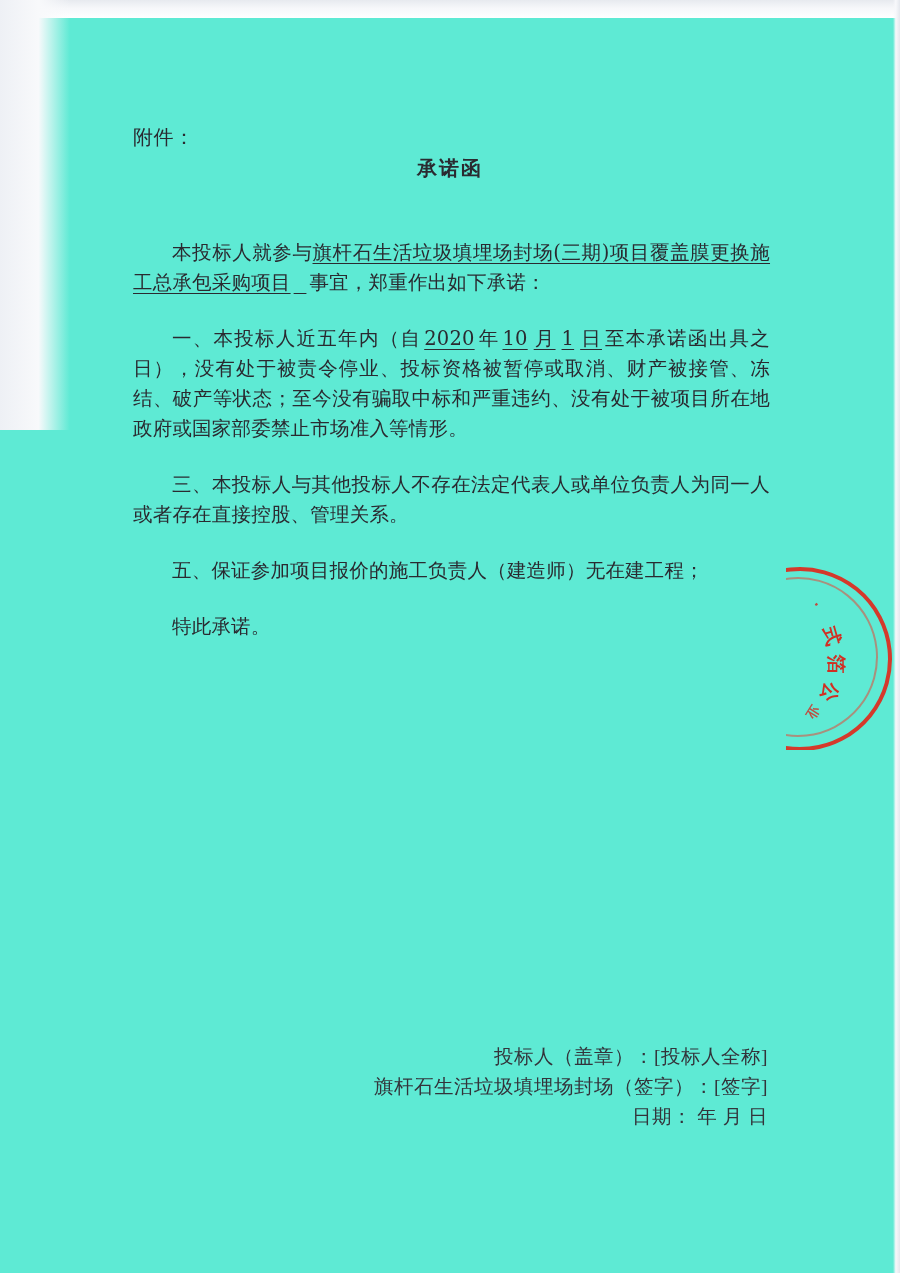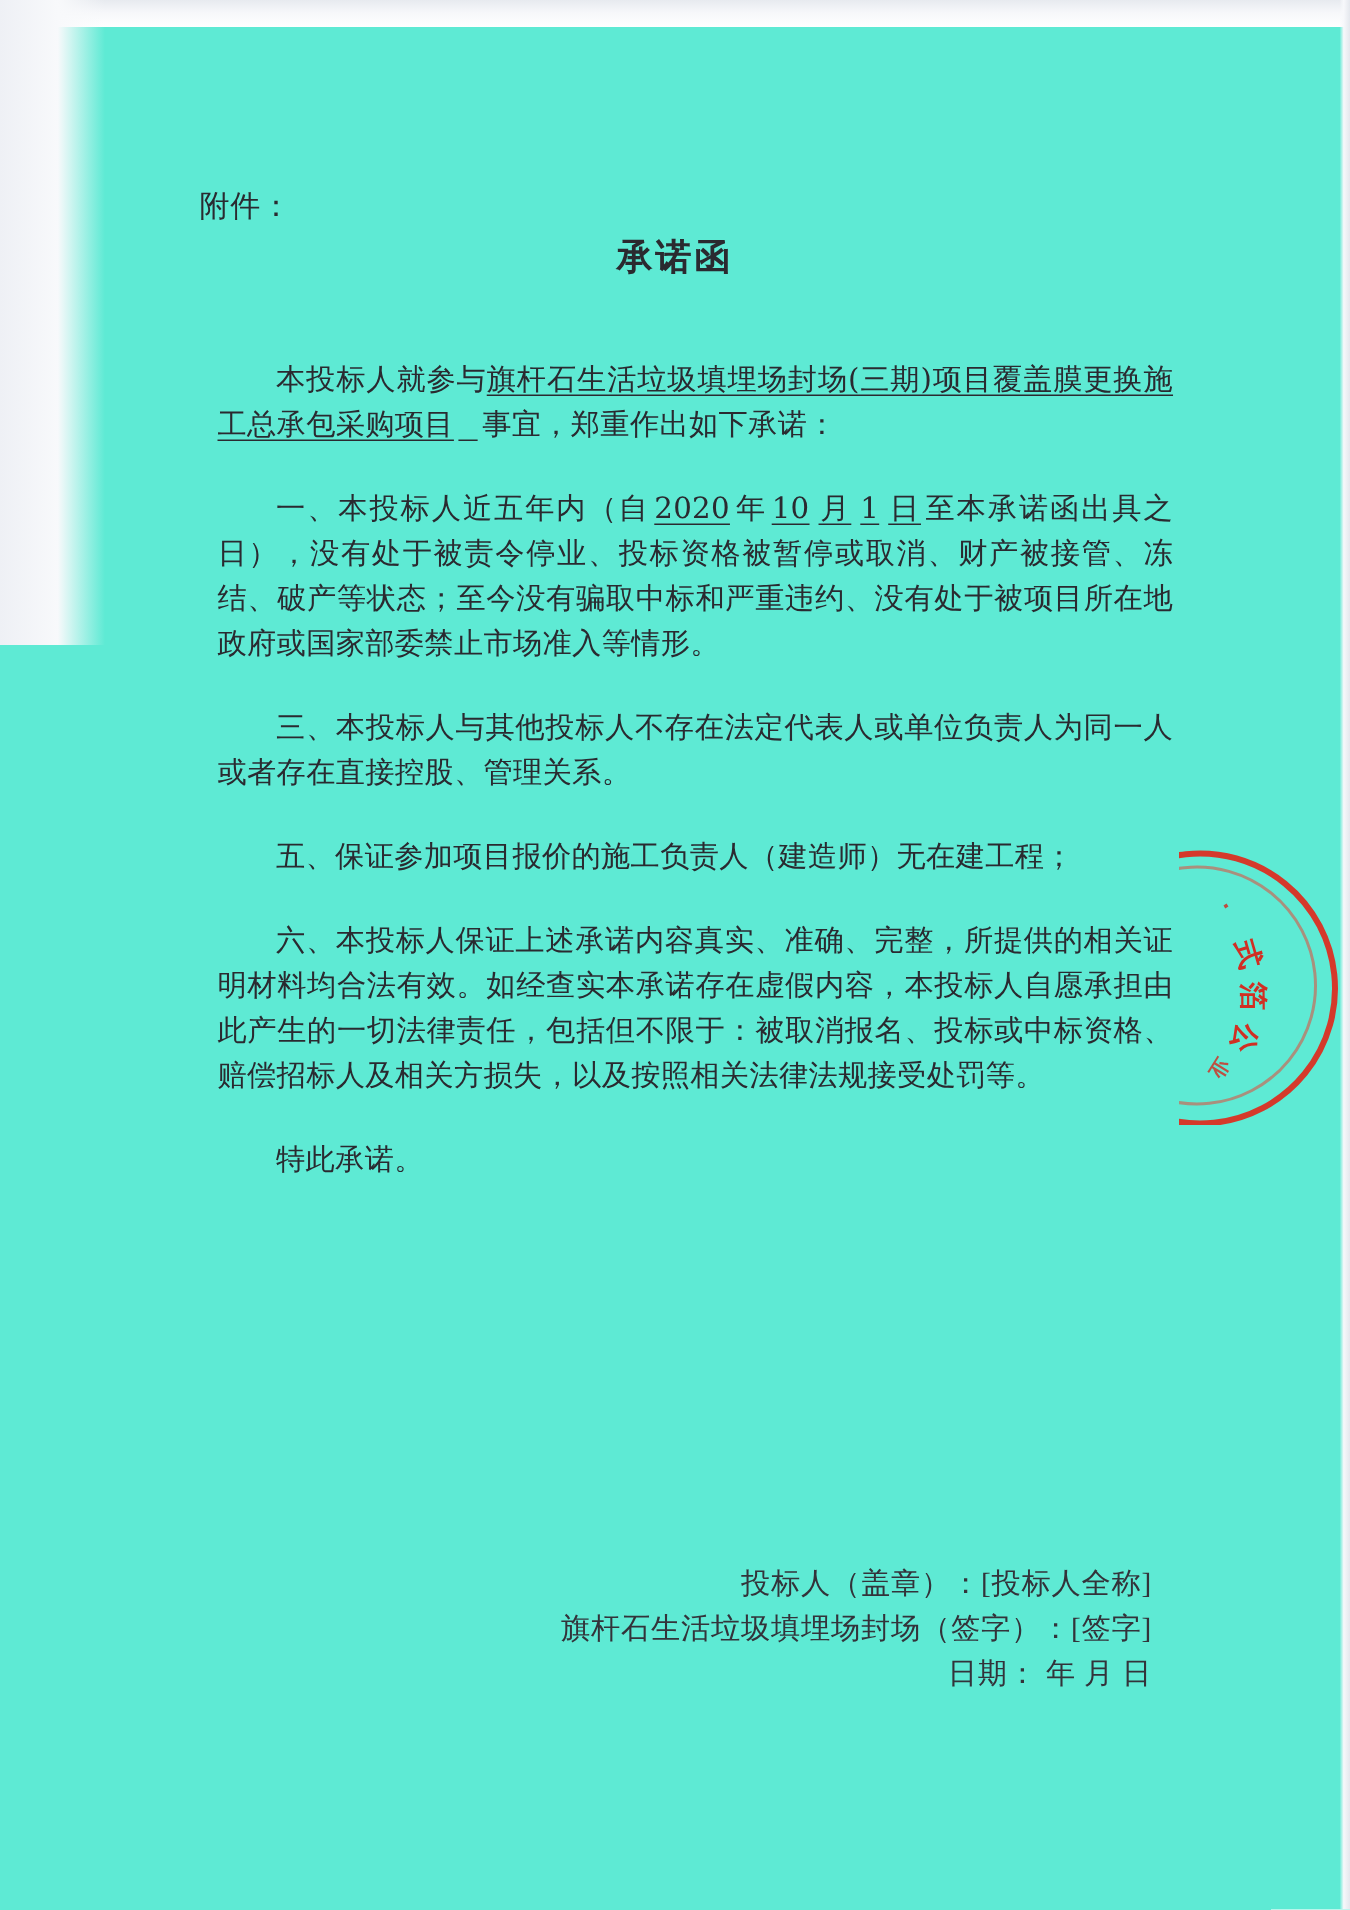--- a/index.html
+++ b/index.html
@@ -48,32 +48,31 @@
     letter-spacing: 0.5px;
     white-space: nowrap;
   }
 
   .doc-title {
     position: absolute;
     left: 0;
     top: 155px;
     width: 900px;
     text-align: center;
-    font-size: 24px;
+    font-size: 20px;
     font-weight: bold;
     letter-spacing: 2px;
     font-family: Liberation Mono, monospace;
   }
 
   .body-block {
     position: absolute;
     left: 133px;
     top: 238px;
     width: 637px;
-    margin-left: 12px;
   }
 
   p.para {
     margin: 0 0 20px 0;
     font-size: 19.5px;
     line-height: 30px;
     text-align: justify;
     text-justify: inter-character;
     text-indent: 2em;
     letter-spacing: 0.2px;
@@ -180,21 +179,20 @@
     <p class="para gap"><span>本投标人就参与</span><span class="u">旗杆石生活垃圾填埋场封场(三期)项目覆盖膜更换施工总承包采购项目</span><span class="blank">&nbsp;&nbsp;</span><span>事宜，郑重作出如下承诺：</span></p>
 
     <p class="para gap"><span>一、</span><span>本投标人近五年内（自</span><span class="blank">2020</span><span>年</span><span class="blank">10</span><span class="blank">月</span><span class="blank">1</span><span class="blank">日</span><span>至本承诺函出具之日），没有处于被责令停业、投标资格被暂停或取消、财产被接管、冻结、破产等状态；至今没有骗取中标和严重违约、没有处于被项目所在地政府或国家部委禁止市场准入等情形。</span></p>
 
 
     <p class="para gap"><span>三、</span><span>本投标人与其他投标人不存在法定代表人或单位负责人为同一人或者存在直接控股、管理关系。</span></p>
 
 
     <p class="para gap"><span>五、</span><span>保证参加项目报价的施工负责人（建造师）无在建工程；</span></p>
 
-    <p class="para gap"><span>六、</span><span>本投标人保证上述承诺内容真实、准确、完整，所提供的相关证明材料均合法有效。如经查实本承诺存在虚假内容，本投标人自愿承担由此产生的一切法律责任，包括但不限于：被取消报名、投标或中标资格、赔偿招标人及相关方损失，以及按照相关法律法规接受处罚等。</span></p>
 
     <p class="para">特此承诺。</p>
   </div>
 
   <div class="seal-clip">
     <div class="seal"></div>
     <div class="seal-inner-arc"></div>
     <div class="seal-text">
       <span class="seal-glyph g1">·</span>
       <span class="seal-glyph g2">式</span>

